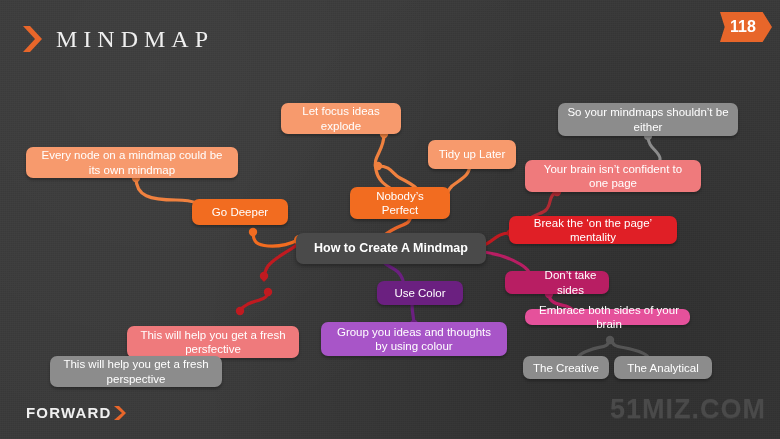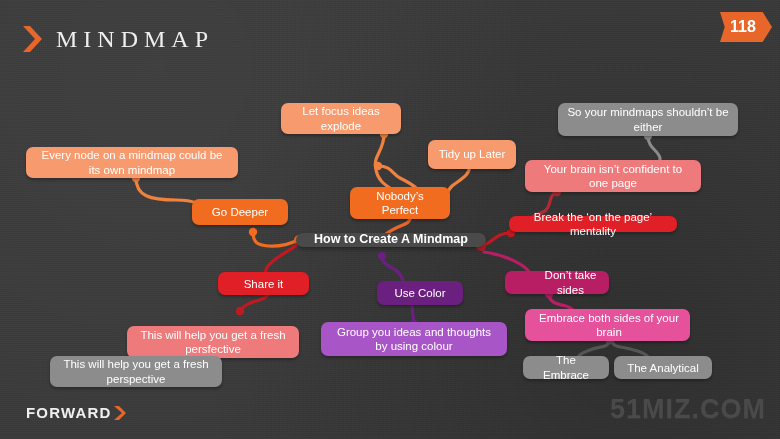--- a/index.html
+++ b/index.html
@@ -190,58 +190,55 @@
     </div>
 
     <div class="node" style="left:350px;top:187px;width:100px;height:32px;background:#f26c20;">
       <span>Nobody’s Perfect</span>
     </div>
 
     <div class="node" style="left:192px;top:199px;width:96px;height:26px;background:#f26c20;">
       <span>Go Deeper</span>
     </div>
 
-    <div class="node bold" style="left:296px;top:233px;width:190px;height:14px;background:#4a4a4a;box-shadow:0 2px 4px rgba(0,0,0,0.35);">
+    <div class="node bold" style="left:296px;top:233px;width:190px;height:31px;background:#4a4a4a;box-shadow:0 2px 4px rgba(0,0,0,0.35);">
       <span>How to Create A Mindmap</span>
     </div>
 
-    <div class="node" style="left:509px;top:216px;width:168px;height:16px;background:#e01f26;">
+    <div class="node" style="left:509px;top:216px;width:168px;height:28px;background:#e01f26;">
       <span>Break the ‘on the page’ mentality</span>
     </div>
 
-    <div class="node" style="left:218px;top:272px;width:91px;height:23px;background:#e01f26;">
-      <span>Share it</span>
-    </div>
 
     <div class="node" style="left:505px;top:271px;width:104px;height:23px;background:#b81e63;padding-left:36px;">
       <span>Don’t take sides</span>
     </div>
 
     <div class="node" style="left:377px;top:281px;width:86px;height:24px;background:#6b2080;">
       <span>Use Color</span>
     </div>
 
     <div class="node" style="left:127px;top:306px;width:172px;height:32px;background:#ef7a7c;margin-top:20px;">
       <span>This will help you get a fresh persfective</span>
     </div>
 
-    <div class="node" style="left:525px;top:309px;width:165px;height:32px;background:#e5519b;padding-left:12px;">
+    <div class="node" style="left:525px;top:309px;width:165px;height:16px;background:#e5519b;padding-left:12px;">
       <span>Embrace both sides of your brain</span>
     </div>
 
     <div class="node" style="left:321px;top:322px;width:186px;height:34px;background:#a855c8;">
       <span>Group you ideas and thoughts by using colour</span>
     </div>
 
     <div class="node" style="left:50px;top:356px;width:172px;height:31px;background:#8c8c8c;">
       <span>This will help you get a fresh perspective</span>
     </div>
 
     <div class="node" style="left:523px;top:356px;width:86px;height:23px;background:#8c8c8c;">
-      <span>The Embrace</span>
+      <span>The Creative</span>
     </div>
 
     <div class="node" style="left:614px;top:356px;width:98px;height:23px;background:#8c8c8c;">
       <span>The Analytical</span>
     </div>
 
   </div>
 
   <div id="footer-logo">
     <span class="fw-text">FORWARD</span>

